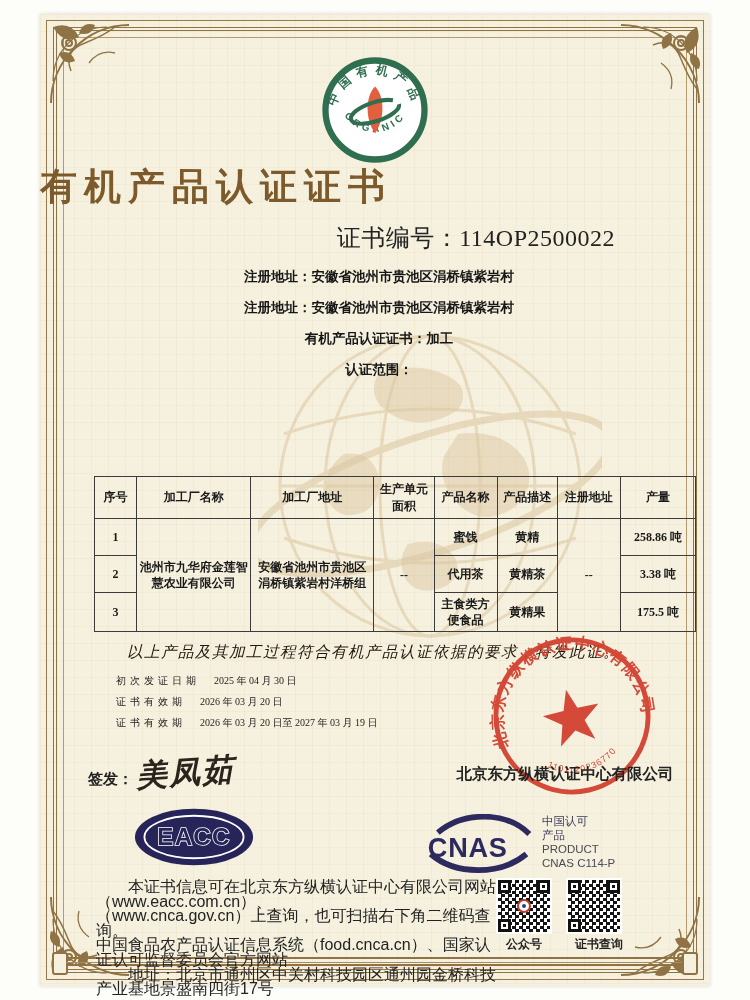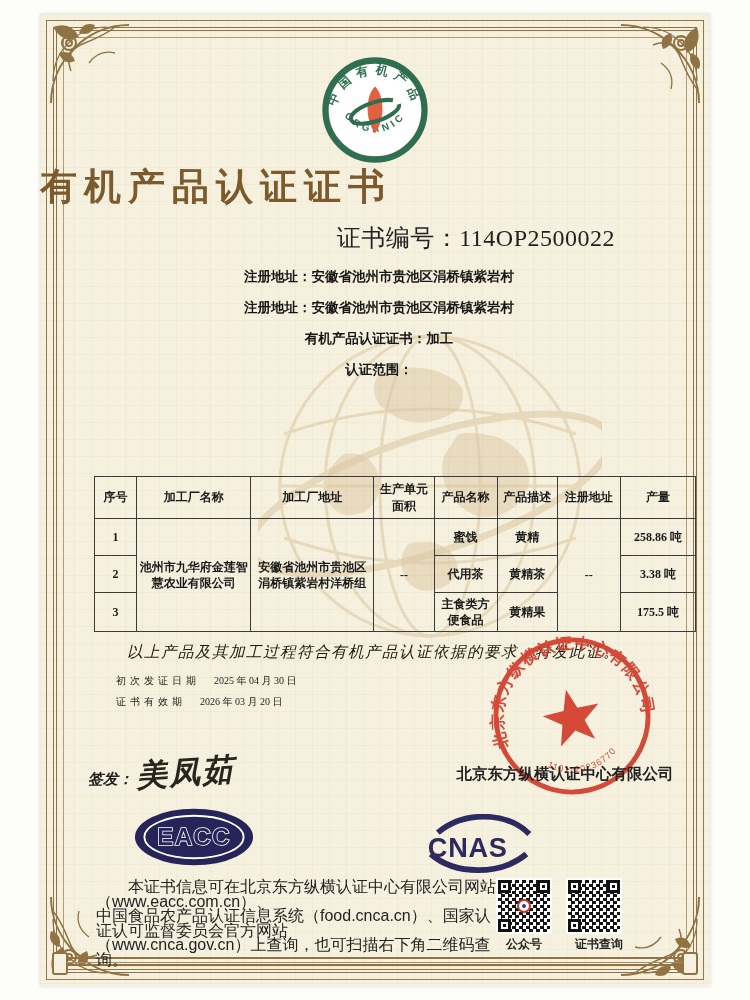--- a/index.html
+++ b/index.html
@@ -63,21 +63,21 @@
 
   .conclusion { position:absolute; left:56px; top:628px; width:560px;
                 font-family:"Liberation Serif", serif; font-style:italic;
                 font-size:15.5px; color:#20180f; letter-spacing:1.5px; text-indent:2em; }
 
   .dates { position:absolute; left:68px; top:660px; font-family:"Liberation Serif", serif;
            font-size:10px; color:#1c1c1c;margin-left:8px; }
   .dates .row { margin-bottom:7px; }
   .dates .dl { letter-spacing:4px; margin-right:14px; }
 
-  .sign { position:absolute; left:48px; top:756px; font-size:15px; font-weight:bold; color:#222;font-style:italic; }
+  .sign { position:absolute; left:48px; top:756px; font-size:15px; font-weight:bold; color:#222; }
   .signature { position:absolute; left:96px; top:738px; font-family:"Liberation Serif", serif;
                font-style:italic; font-weight:bold; font-size:31px; color:#2b241e;
                transform:rotate(-4deg); letter-spacing:2px; }
 
   .issuer { position:absolute; left:400px; top:750px; width:250px; text-align:center;
             font-size:15.5px; font-weight:bold; color:#222; }
 
   .seal { position:absolute; left:447px; top:617px; width:170px; height:170px; opacity:.92; }
 
   .eacc { position:absolute; left:92px; top:792px; width:124px; height:62px; }
@@ -279,20 +279,23 @@
 
   <div class="conclusion">以上产品及其加工过程符合有机产品认证依据的要求，特发此证。</div>
 
   <div class="dates">
     <div class="row">
       <span class="dl">初次发证日期</span><span>2025 年 04 月 30 日</span>
     </div>
     <div class="row">
       <span class="dl">证书有效期</span><span>2026 年 03 月 20 日</span>
     </div>
+    <div class="row">
+      <span class="dl">证书有效期</span><span>2026 年 03 月 20 日至 2027 年 03 月 19 日</span>
+    </div>
   </div>
 
   <svg class="seal" viewBox="0 0 170 170">
     <g transform="rotate(-13 85 85)">
       <circle cx="85" cy="85" r="76" fill="none" stroke="#d23b2b" stroke-width="5"></circle>
       <defs>
         <path id="sealArc" d="M 18,108 A 70,70 0 1 1 152,108"></path>
         <path id="sealNum" d="M 38,116 A 56,56 0 0 0 132,116"></path>
       </defs>
       <text font-size="16" font-weight="bold" fill="#d23b2b" letter-spacing="1.5">
@@ -313,25 +316,32 @@
     <ellipse cx="105" cy="52" rx="100" ry="48" fill="#262458"></ellipse>
     <ellipse cx="105" cy="52" rx="84" ry="36" fill="none" stroke="#ffffff" stroke-width="3"></ellipse>
     <text x="105" y="66" text-anchor="middle" font-size="41" font-weight="bold" fill="#262458" stroke="#ffffff" stroke-width="2.6" paint-order="stroke" letter-spacing="2" font-family="Liberation Sans, sans-serif">EACC</text>
   </svg>
 
   <svg class="cnas" viewBox="0 0 150 84">
     <path d="M 16,26 C 52,-4 112,-4 144,28" stroke="#2c2a5e" stroke-width="8" fill="none"></path>
     <text x="2" y="60" font-size="38" font-weight="bold" fill="#2c2a5e" letter-spacing="1" font-family="Liberation Sans, sans-serif">CNAS</text>
     <path d="M 6,56 C 40,86 104,86 140,56" stroke="#2c2a5e" stroke-width="8" fill="none"></path>
   </svg>
+  <div class="cnas-text">
+    <div>中国认可</div>
+    <div>产品</div>
+    <div class="en">PRODUCT</div>
+    <div class="en">CNAS C114-P</div>
+  </div>
 
   <div class="footer">
     <div class="ind">本证书信息可在北京东方纵横认证中心有限公司网站（www.eacc.com.cn）、</div>
+    <div>（www.cnca.gov.cn）上查询，也可扫描右下角二维码查询。</div>
     <div>中国食品农产品认证信息系统（food.cnca.cn）、国家认证认可监督委员会官方网站</div>
-    <div>（www.cnca.gov.cn）上查询，也可扫描右下角二维码查询。</div>
+    <div class="ind">地址：北京市通州区中关村科技园区通州园金桥科技产业基地景盛南四街17号</div>
   </div>
 
   <div class="qr qr1">
     <span class="finder a"></span>
     <span class="finder b"></span>
     <span class="finder c"></span>
     <span class="qr-logo"></span>
   </div>
   <div class="qr qr2">
     <span class="finder a"></span>

